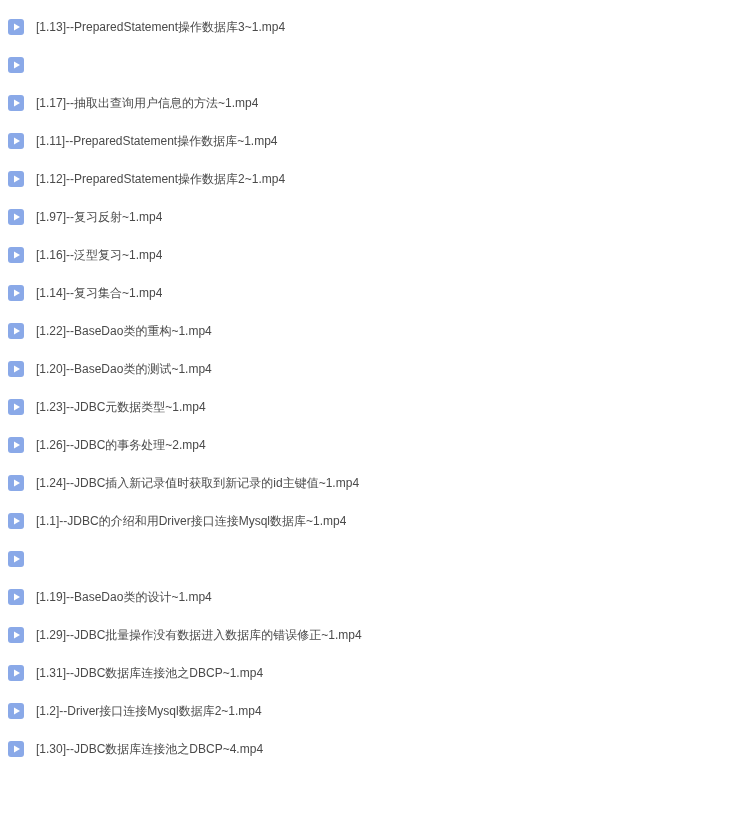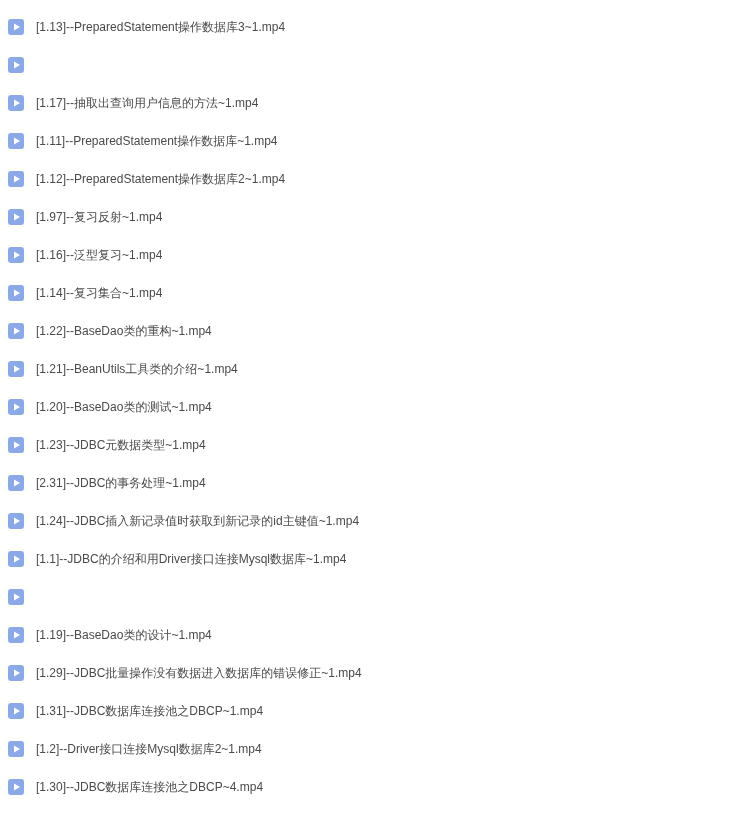--- a/index.html
+++ b/index.html
@@ -129,48 +129,39 @@
       </span>
       <span class="file-name">[1.22]--BaseDao类的重构~1.mp4</span>
     </div>
     <div class="file-item">
       <span class="file-icon">
         <svg viewBox="0 0 16 16">
           <rect x="0" y="0" width="16" height="16" rx="3" fill="#8aa9e8"></rect>
           <polygon points="6,4.5 6,11.5 12,8" fill="#ffffff"></polygon>
         </svg>
       </span>
-      <span class="file-name">[1.21]--BeanUtils工具类的介绍~1.mp4</span>
-    </div>
-    <div class="file-item">
-      <span class="file-icon">
-        <svg viewBox="0 0 16 16">
-          <rect x="0" y="0" width="16" height="16" rx="3" fill="#8aa9e8"></rect>
-          <polygon points="6,4.5 6,11.5 12,8" fill="#ffffff"></polygon>
-        </svg>
-      </span>
       <span class="file-name">[1.20]--BaseDao类的测试~1.mp4</span>
     </div>
     <div class="file-item">
       <span class="file-icon">
         <svg viewBox="0 0 16 16">
           <rect x="0" y="0" width="16" height="16" rx="3" fill="#8aa9e8"></rect>
           <polygon points="6,4.5 6,11.5 12,8" fill="#ffffff"></polygon>
         </svg>
       </span>
       <span class="file-name">[1.23]--JDBC元数据类型~1.mp4</span>
     </div>
     <div class="file-item">
       <span class="file-icon">
         <svg viewBox="0 0 16 16">
           <rect x="0" y="0" width="16" height="16" rx="3" fill="#8aa9e8"></rect>
           <polygon points="6,4.5 6,11.5 12,8" fill="#ffffff"></polygon>
         </svg>
       </span>
-      <span class="file-name">[2.31]--JDBC的事务处理~1.mp4</span>
+      <span class="file-name">[1.26]--JDBC的事务处理~2.mp4</span>
     </div>
     <div class="file-item">
       <span class="file-icon">
         <svg viewBox="0 0 16 16">
           <rect x="0" y="0" width="16" height="16" rx="3" fill="#8aa9e8"></rect>
           <polygon points="6,4.5 6,11.5 12,8" fill="#ffffff"></polygon>
         </svg>
       </span>
       <span class="file-name">[1.24]--JDBC插入新记录值时获取到新记录的id主键值~1.mp4</span>
     </div>

